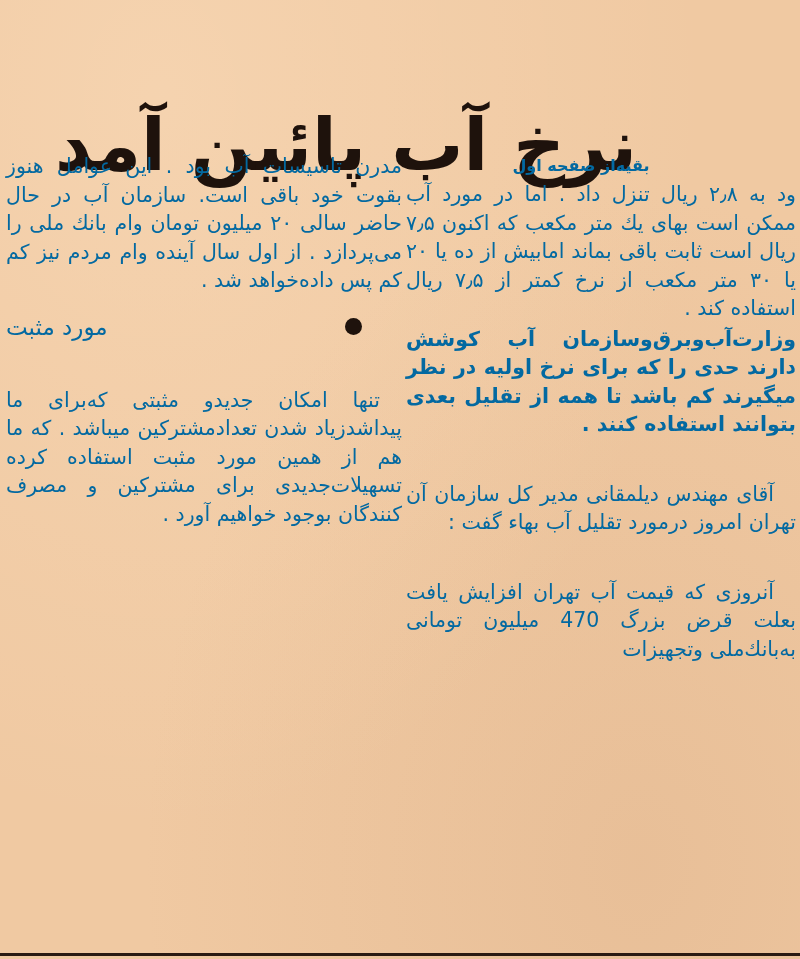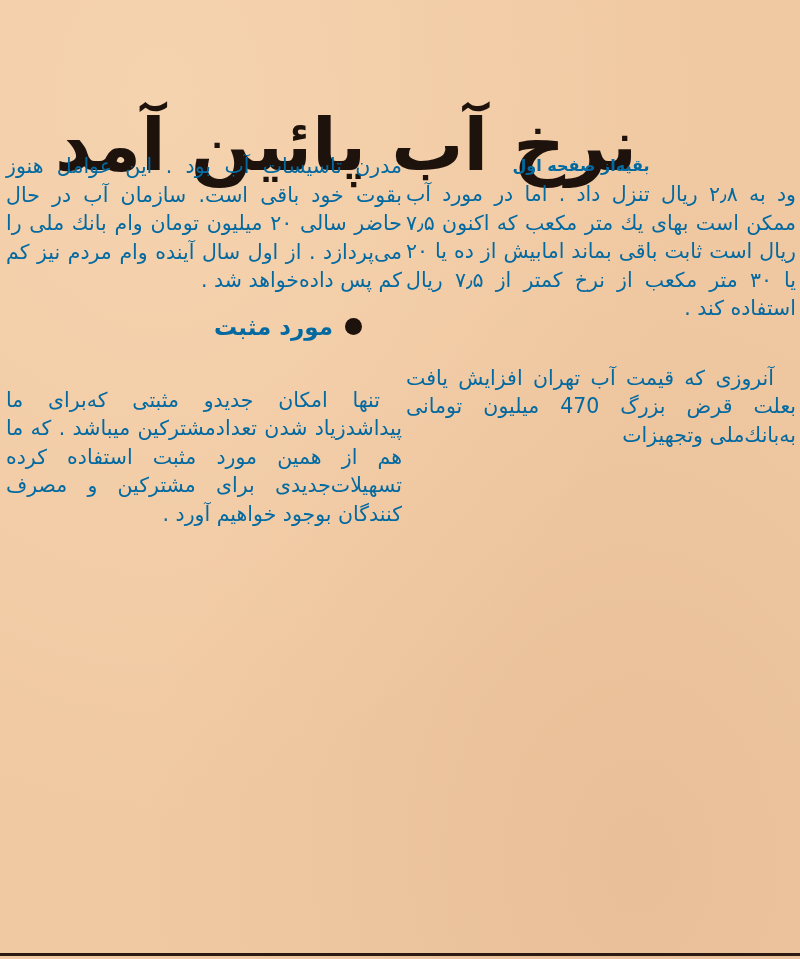--- a/index.html
+++ b/index.html
@@ -70,23 +70,23 @@
     .para.indent {
       text-indent: 22px;
       margin-top: 41px;
     }
     .para.bold {
       font-weight: bold;
     }
     .subhead {
       display: flex;
       align-items: center;
-      justify-content: flex-start;
+      justify-content: space-between;
       gap: 12px;
-      font-weight: bold;
+      font-weight: normal;
       font-size: 23px;
       line-height: 36px;
       margin: 14px 0 14px 0;
       padding-right: 40px;
       text-align-last: right;
     }
     .bullet {
       display: inline-block;
       width: 17px;
       height: 17px;
@@ -108,23 +108,25 @@
 
 <div class="page">
 
   <h1 class="headline">نرخ آب پائین آمد</h1>
 
   <div class="col col-right">
     <div class="kicker">بقیه‌از صفحه اول</div>
 
     <p class="para">ود به ۲٫۸ ریال تنزل داد . اما در مورد آب ممکن است بهای یك متر مکعب که اکنون ۷٫۵ ریال است ثابت باقی بماند امابیش از ده یا ۲۰ یا ۳۰ متر مکعب از نرخ کمتر از ۷٫۵ ریال استفاده کند .</p>
 
+    <p class="para bold">وزارت‌آب‌وبرق‌وسازمان آب کوشش دارند حدی را که برای نرخ اولیه در نظر میگیرند کم باشد تا همه از تقلیل بعدی بتوانند استفاده کنند .</p>
 
 
 
+    <p class="para indent">آقای مهندس دیلمقانی مدیر کل سازمان آن تهران امروز درمورد تقلیل آب بهاء گفت :</p>
 
     <p class="para indent">آنروزی که قیمت آب تهران افزایش یافت بعلت قرض بزرگ 470 میلیون تومانی به‌بانك‌ملی وتجهیزات</p>
   </div>
 
   <div class="col col-left">
     <p class="para">مدرن تاسیسات آب بود . این عوامل هنوز بقوت خود باقی است. سازمان آب در حال حاضر سالی ۲۰ میلیون تومان وام بانك ملی را می‌پردازد . از اول سال آینده وام مردم نیز کم کم پس داده‌خواهد شد .</p>
 
     <div class="subhead">
       <span class="bullet"></span>
       <span>مورد مثبت</span>

